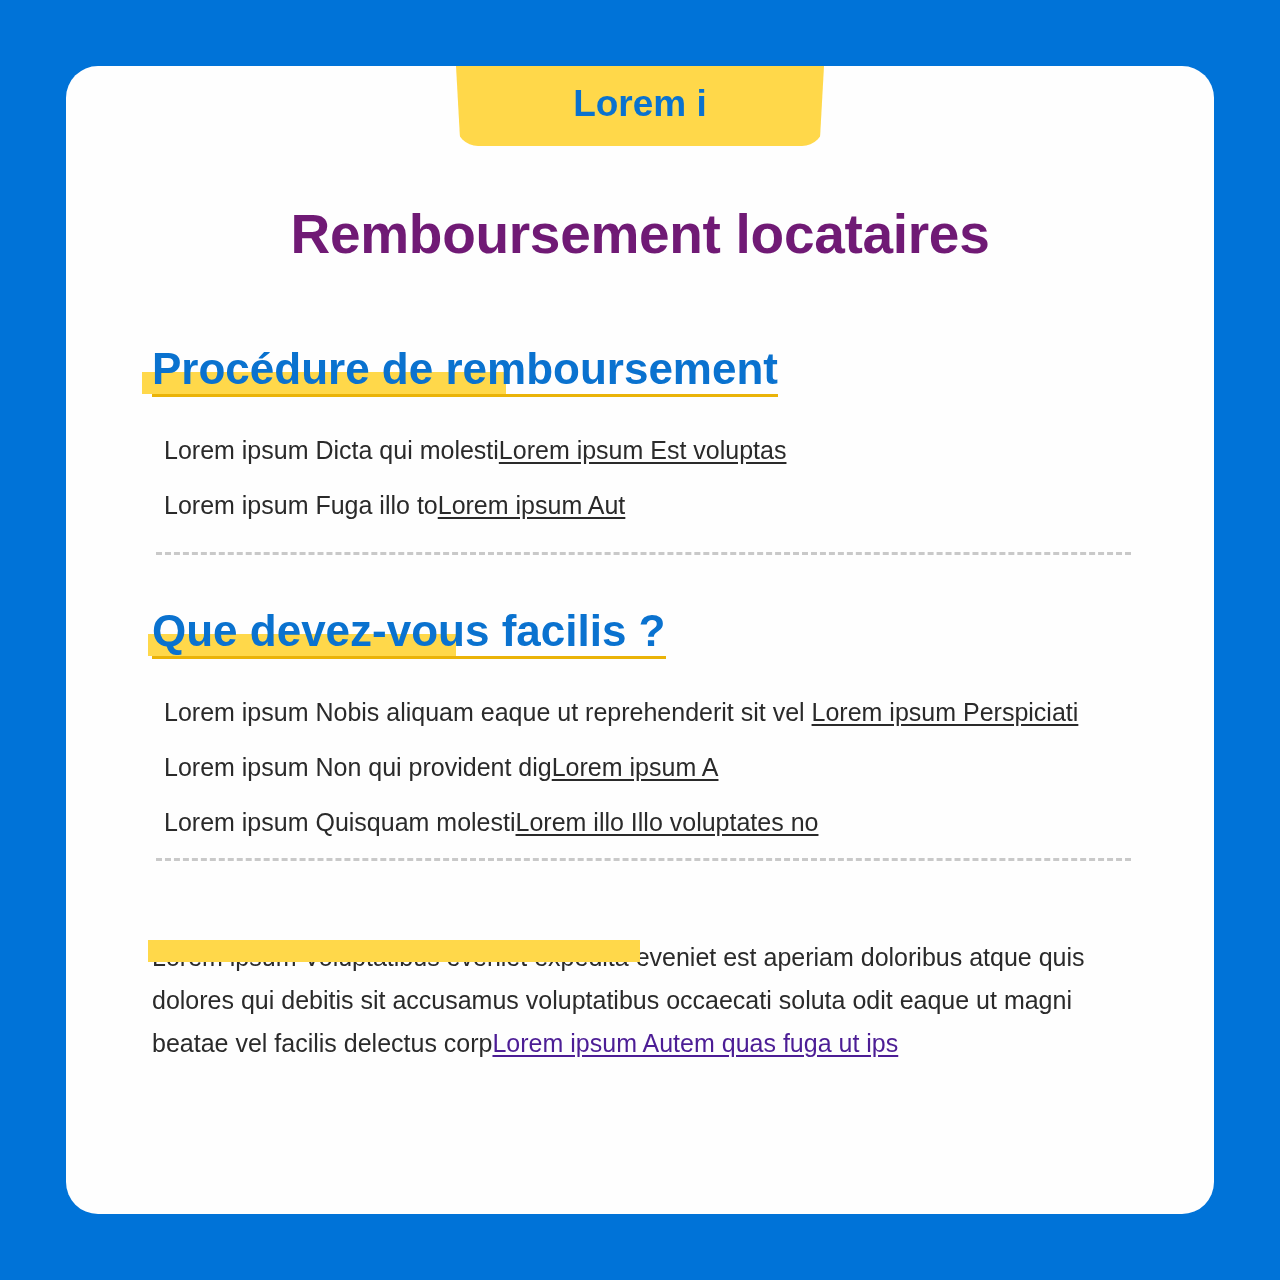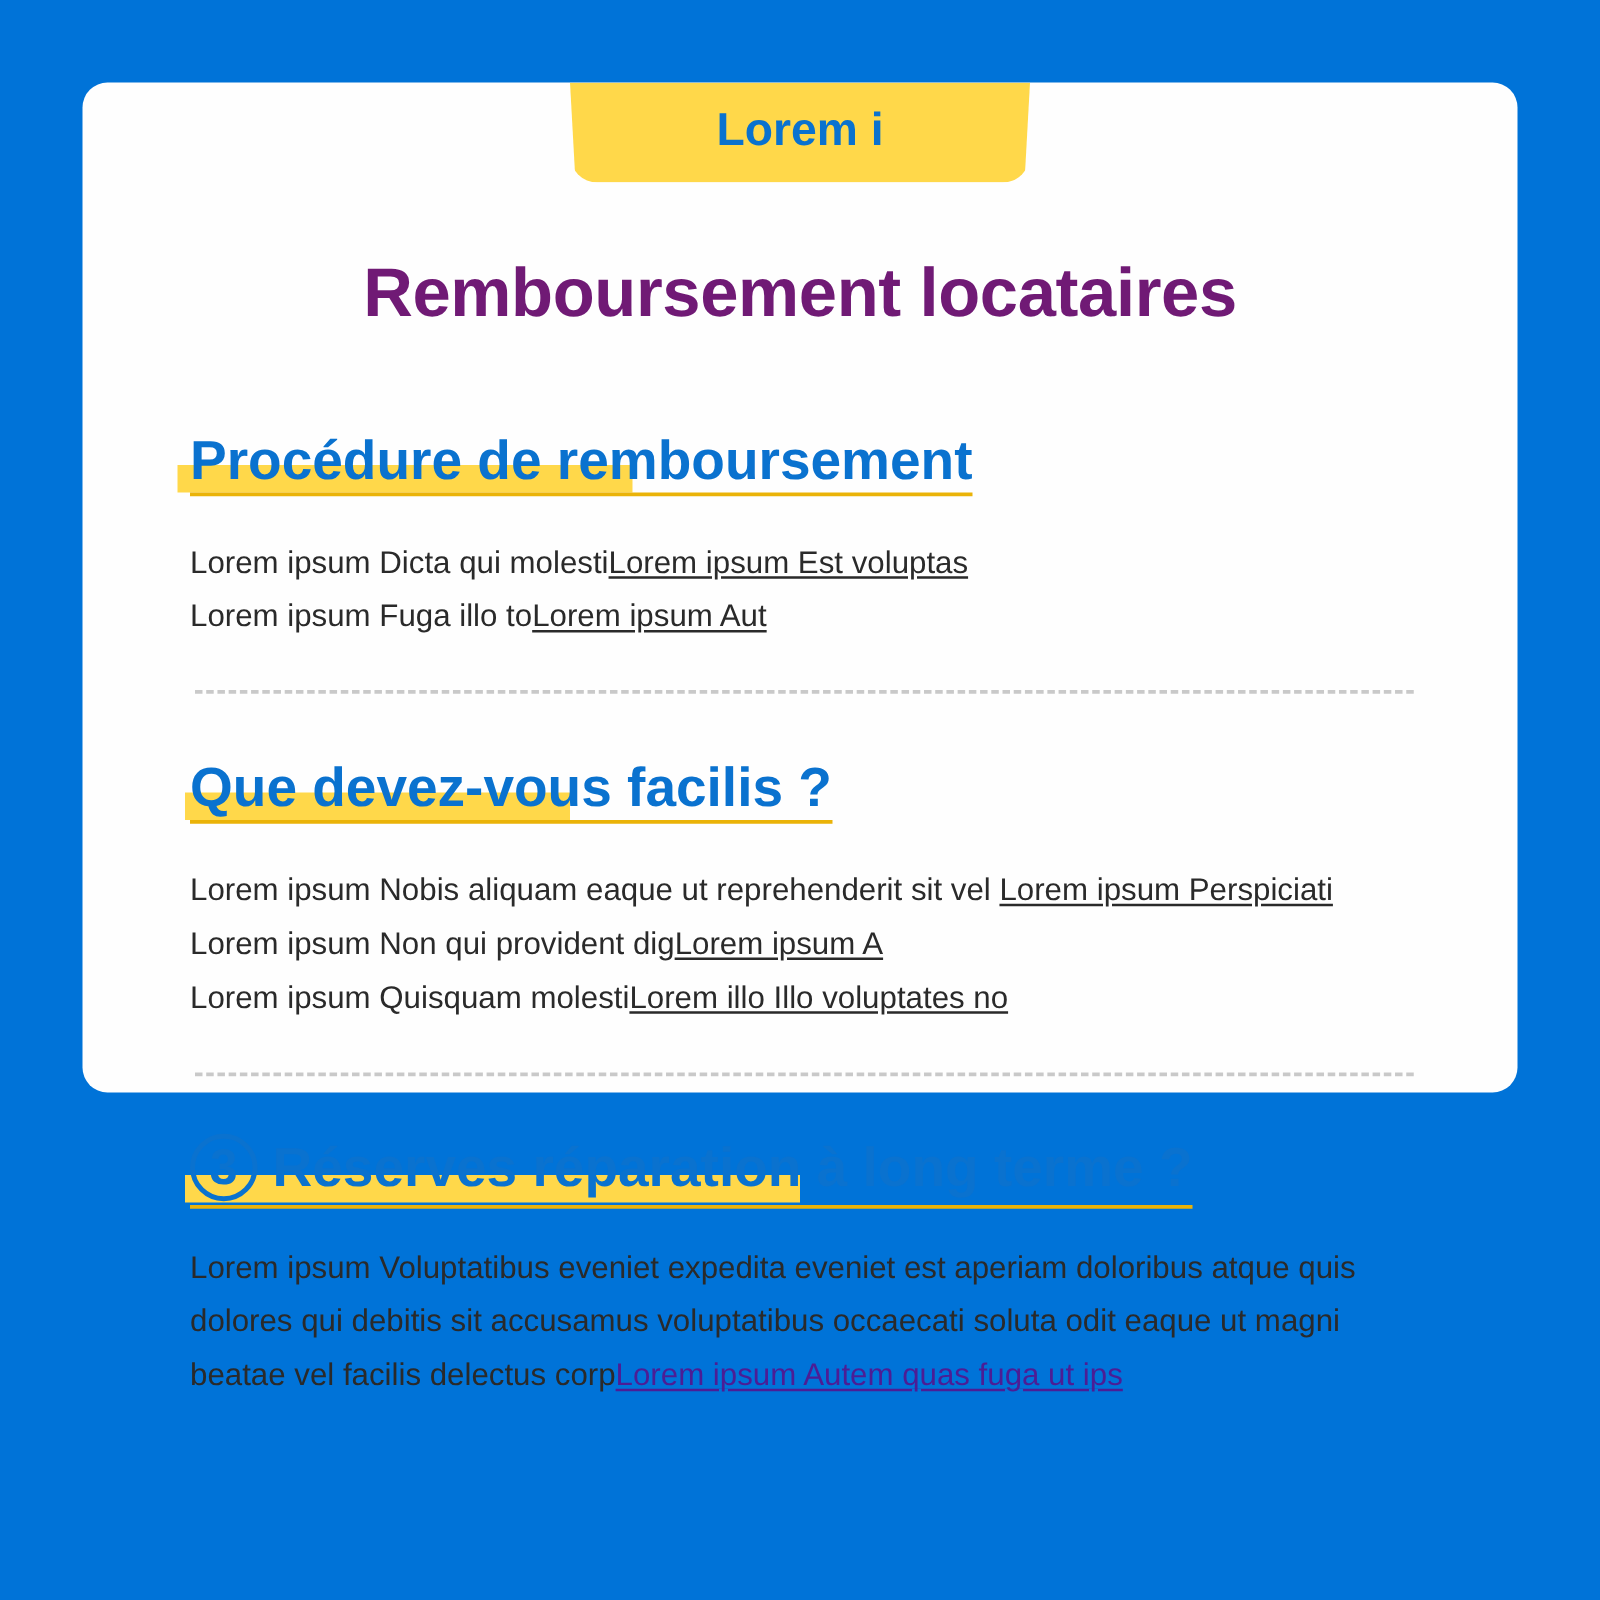--- a/index.html
+++ b/index.html
@@ -6,23 +6,23 @@
     body {
       width: 1280px; height: 1280px;
       background: #0073d8;
       position: relative;
       overflow: hidden;
       font-family: "Liberation Sans", sans-serif;
     }
     .card {
       position: absolute;
       left: 66px; top: 66px;
-      width: 1148px; height: 808px;
+      width: 1148px; height: 1148px;
       background: #fefefe;
-      border-radius: 20px;
+      border-radius: 32px;
     }
     .tab {
       position: absolute;
       left: 390px; top: 0;
       width: 368px; height: 80px;
       background: #ffd84a;
       clip-path: polygon(0 0, 100% 0, 98.8% 100%, 1.2% 100%);
       border-radius: 0 0 22px 22px;
       display: flex; align-items: center; justify-content: center;
     }
@@ -59,21 +59,21 @@
       padding-bottom: 0px;
       z-index: 1;
     }
     .highlight {
       position: absolute;
       height: 22px;
       background: #ffd84a;
       z-index: 0;
     }
     .lines p {
-      margin: 0;
+      margin: 12px;
       font-size: 25px;
       line-height: 43px;
       color: #2a2a2a;
       white-space: nowrap;
     }
     .lines a {
       color: #2a2a2a;
       text-decoration: underline;
       text-underline-offset: 3px;
     }
@@ -138,17 +138,16 @@
       <p><span>Lorem ipsum Nobis aliquam eaque ut reprehenderit sit vel </span><a href="#">Lorem ipsum Perspiciati</a></p>
       <p><span>Lorem ipsum Non qui provident dig</span><a href="#">Lorem ipsum A</a></p>
       <p><span>Lorem ipsum Quisquam molesti</span><a href="#">Lorem illo Illo voluptates no</a></p>
     </div>
   </div>
 
   <div class="divider" style="top: 792px;"></div>
 
   <div class="section" style="top: 844px;">
     <div class="highlight" style="left: -4px; top: 30px; width: 492px;"></div>
-    <a class="heading" href="#"><span class="num-circle">3</span><span>Réserves réparation à long terme ?</span></a>
     <p class="para" style="margin-top: 26px;"><span>Lorem ipsum Voluptatibus eveniet expedita eveniet est aperiam doloribus atque quis dolores qui debitis sit accusamus voluptatibus occaecati soluta odit eaque ut magni beatae vel facilis delectus corp</span><a href="#">Lorem ipsum Autem quas fuga ut ips</a></p>
   </div>
 
 </div>
 
 </body></html>

